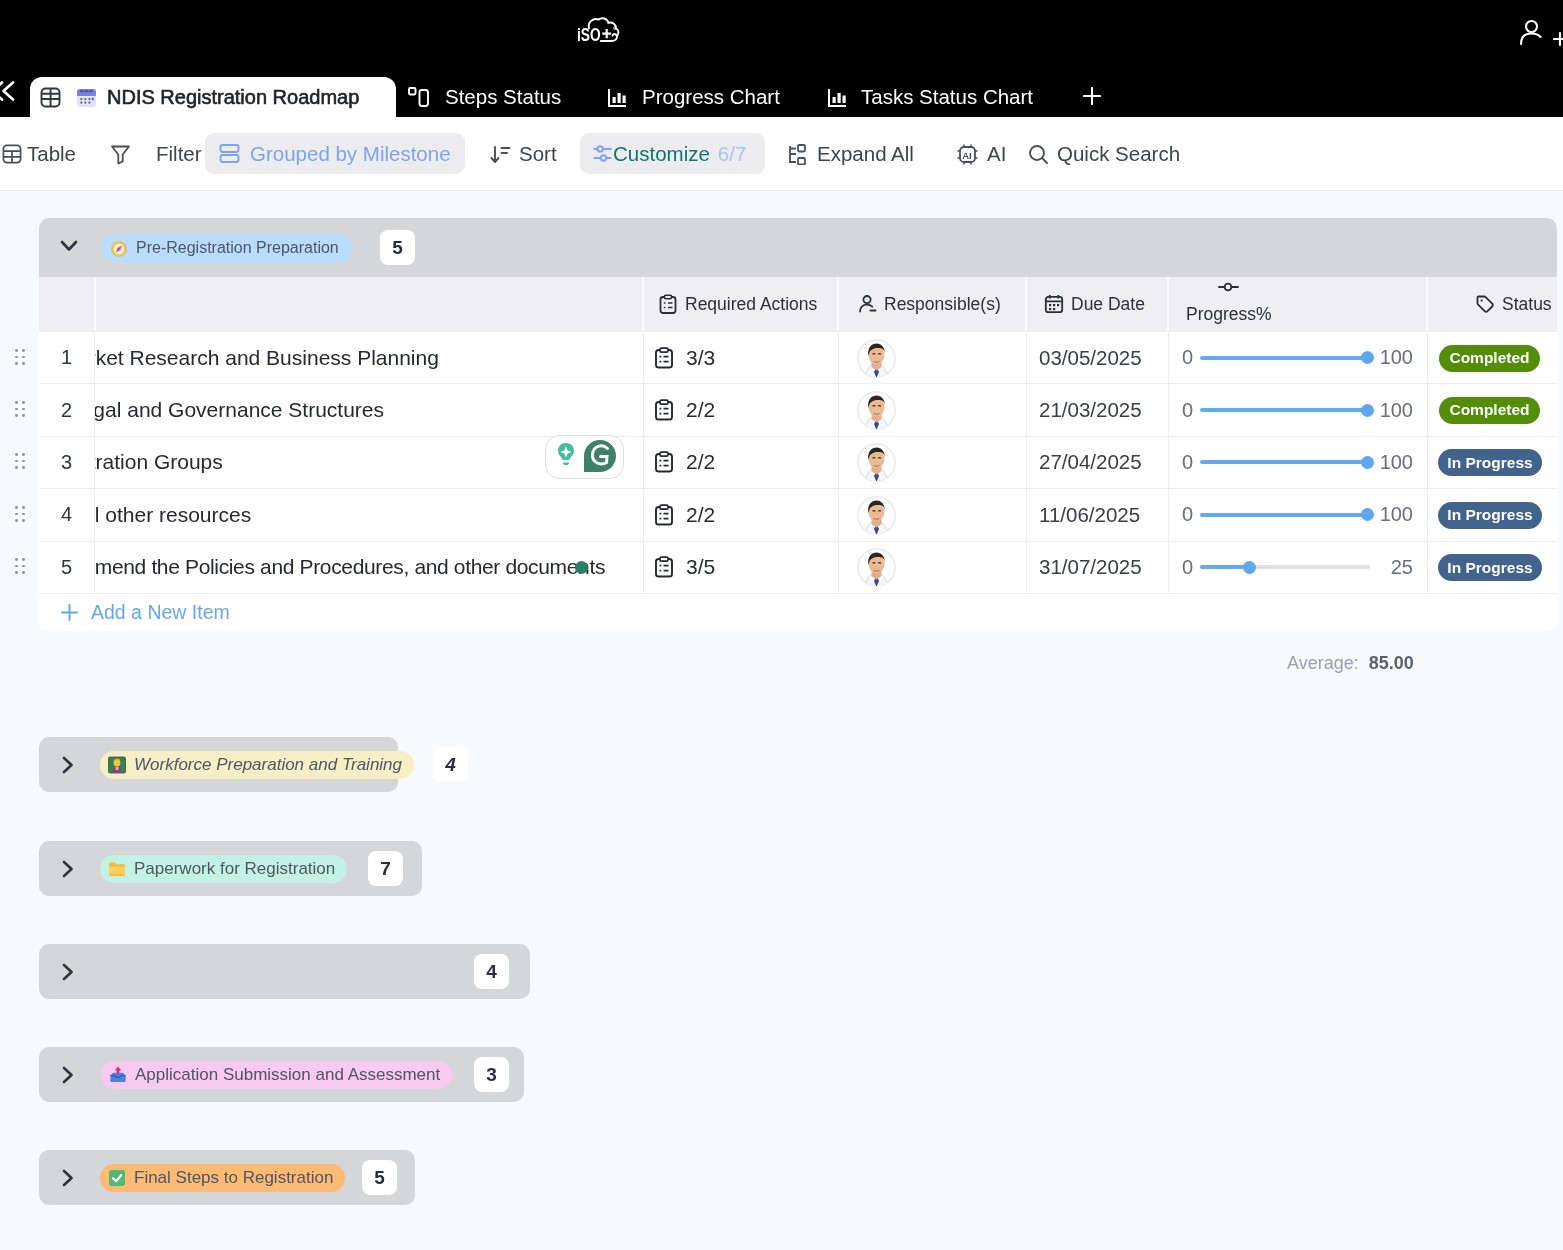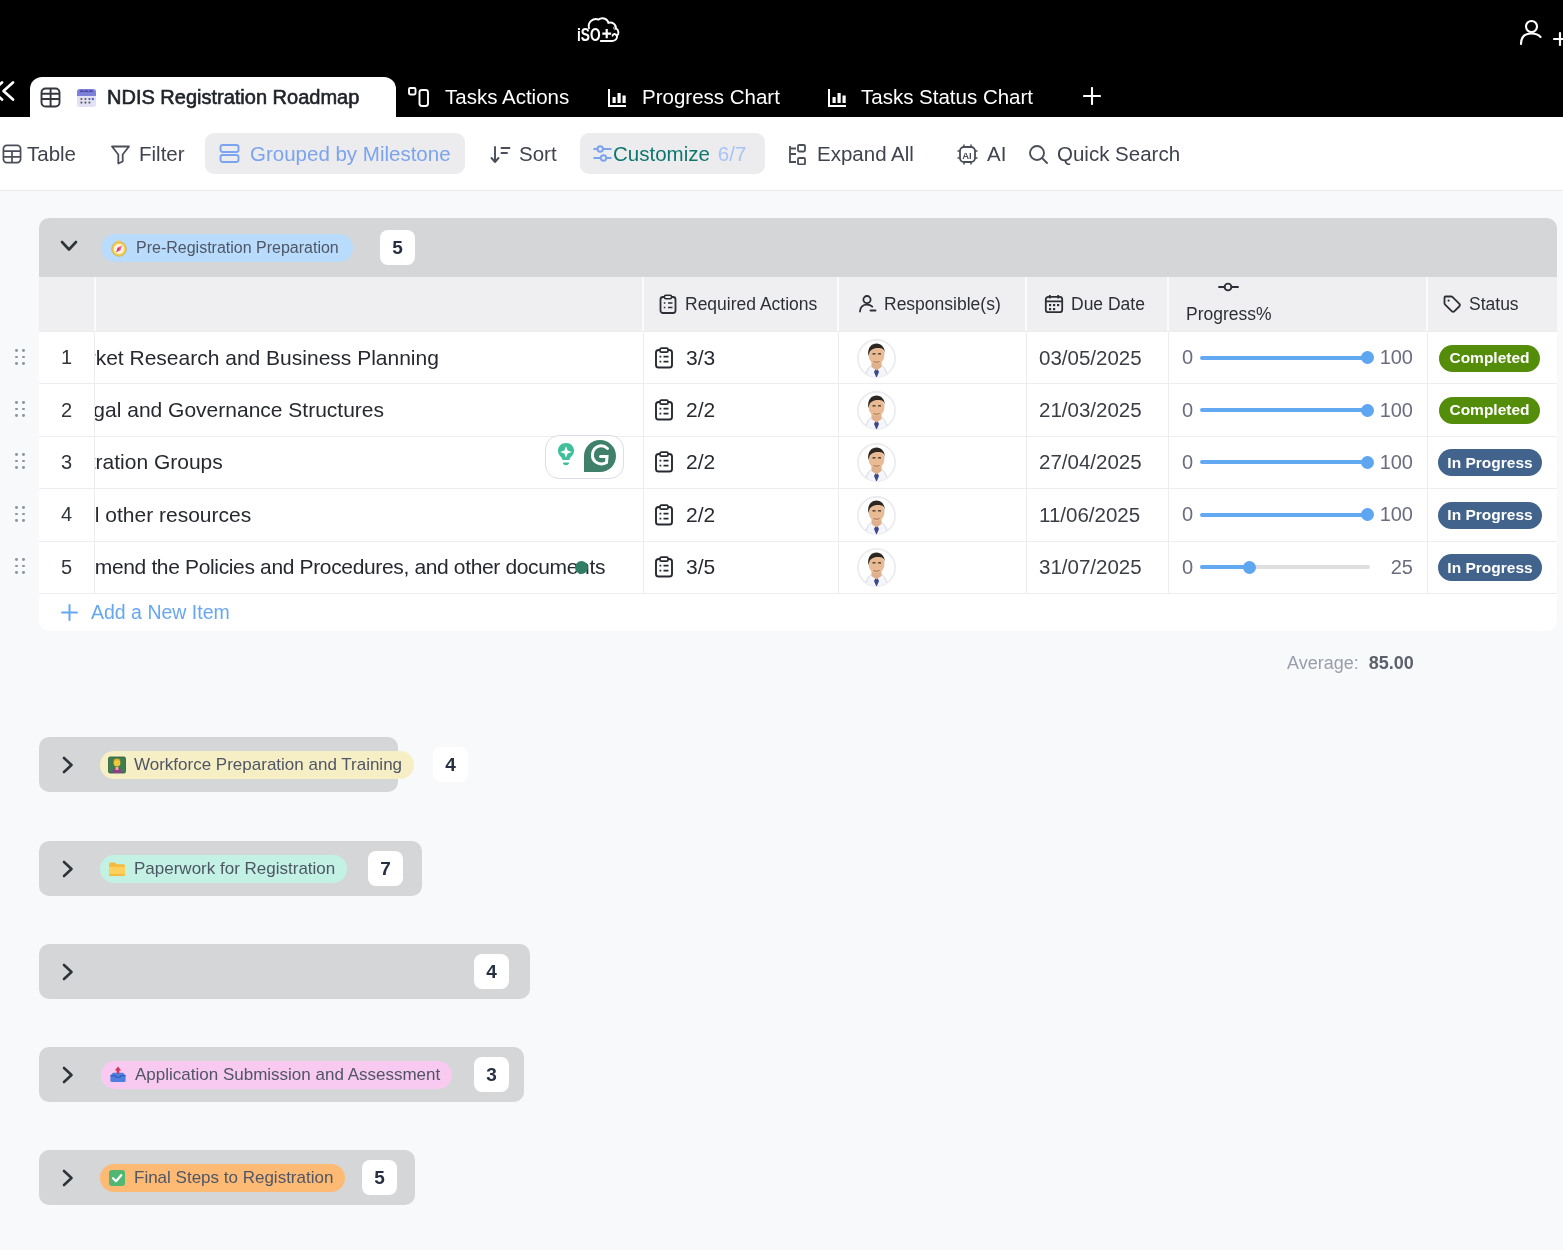--- a/index.html
+++ b/index.html
@@ -115,21 +115,21 @@
         <circle cx="16.8" cy="13" r="1.3" fill="#4d6ef2"></circle>
       </svg>
       <span style="margin-left:10px; font-size:20px; font-weight:400; -webkit-text-stroke:0.6px #20242a; color:#20242a;">NDIS Registration Roadmap</span>
     </div>
 
     <div class="tab" style="left:408px;">
       <svg width="21" height="20" viewBox="0 0 21 20">
         <rect x="1" y="1" width="6.5" height="6.5" rx="1.2" fill="none" stroke="#fff" stroke-width="1.9"></rect>
         <rect x="11.5" y="3" width="8.5" height="16" rx="2.4" fill="none" stroke="#fff" stroke-width="1.9"></rect>
       </svg>
-      <span style="margin-left:16px;">Tasks Actions</span>
+      <span style="margin-left:16px;">Steps Status</span>
     </div>
     <div class="tab" style="left:607px;">
       <svg width="21" height="21" viewBox="0 0 21 21">
         <path d="M2 2 v17 h17" fill="none" stroke="#fff" stroke-width="2"></path>
         <rect x="5.5" y="10" width="3.2" height="6" fill="#fff"></rect>
         <rect x="10.5" y="6" width="3.2" height="10" fill="#fff"></rect>
         <rect x="15.5" y="8.5" width="3.2" height="7.5" fill="#fff"></rect>
       </svg>
       <span style="margin-left:14px;">Progress Chart</span>
     </div>
@@ -152,21 +152,21 @@
       <svg width="20" height="20" viewBox="0 0 21 21">
           <rect x="1.5" y="1.5" width="18" height="18" rx="3.5" fill="none" stroke="#4a4e58" stroke-width="1.8"></rect>
           <path d="M1.5 7.5 h18 M1.5 13.5 h18 M10.5 7.5 v12" stroke="#4a4e58" stroke-width="1.8" fill="none"></path>
         </svg>
       <span style="margin-left:5px;">Table</span>
     </div>
     <div class="tbtn" style="left:110px;">
       <svg width="21" height="21" viewBox="0 0 21 21">
           <path d="M2 2.5 h17 L12.7 10.5 v7 l-4.4 2 v-9 Z" fill="none" stroke="#4a4e58" stroke-width="1.8" stroke-linejoin="round"></path>
         </svg>
-      <span style="margin-left:8px;">Filter</span>
+      <span style="margin-left:25px;">Filter</span>
     </div>
     <div class="tpill" style="left:205px; width:260px;">
       <svg style="margin-left:14px;" width="21" height="21" viewBox="0 0 21 21">
         <rect x="1.5" y="2" width="18" height="7" rx="2.2" fill="none" stroke="#7ca3ef" stroke-width="1.9"></rect>
         <rect x="1.5" y="12" width="18" height="7" rx="2.2" fill="none" stroke="#7ca3ef" stroke-width="1.9"></rect>
       </svg>
       <span style="margin-left:10px; font-size:20.5px; color:#7ba3ef;">Grouped by Milestone</span>
     </div>
     <div class="tbtn" style="left:489px;">
       <svg width="22" height="21" viewBox="0 0 22 21">
@@ -270,21 +270,21 @@
           </svg>
         <span>Due Date</span>
       </div>
       <div class="chitem" style="left:1147px;flex-direction:column;">
         <svg width="21" height="20" viewBox="0 0 21 20">
             <path d="M1 10 h5.5 M13.5 10 h6.5" stroke="#2c3036" stroke-width="1.9" stroke-linecap="round"></path>
             <circle cx="10" cy="10" r="3.4" fill="none" stroke="#2c3036" stroke-width="1.9"></circle>
           </svg>
         <span>Progress%</span>
       </div>
-      <div class="chitem" style="left:1403px;">
+      <div class="chitem" style="left:1436px;">
         <svg width="20" height="20" viewBox="0 0 20 20">
             <path d="M2.5 9.2 V3.5 a1 1 0 0 1 1 -1 h5.7 a2 2 0 0 1 1.4 0.6 l6.6 6.6 a2 2 0 0 1 0 2.8 l-4.7 4.7 a2 2 0 0 1 -2.8 0 l-6.6 -6.6 a2 2 0 0 1 -0.6 -1.4 Z" fill="none" stroke="#2c3036" stroke-width="1.8"></path>
             <circle cx="6.6" cy="6.6" r="1.1" fill="#2c3036"></circle>
           </svg>
         <span>Status</span>
       </div>
     </div>
 
     <div class="row">
       <div class="vsep" style="left:55px;"></div>
@@ -507,21 +507,21 @@
     </div>
   <div class="handle" style="top:557px;">
       <i style="left:1px;top:1px;"></i>
       <i style="left:8px;top:1px;"></i>
       <i style="left:1px;top:7.5px;"></i>
       <i style="left:8px;top:7.5px;"></i>
       <i style="left:1px;top:14px;"></i>
       <i style="left:8px;top:14px;"></i>
     </div>
 
-  <div class="cbar" style="top:737px; width:359px;">
+  <div class="cbar" style="top:737px; width:359px;font-style:italic;">
     <svg class="abs" style="left:23px; top:19px;" width="12" height="18" viewBox="0 0 12 18">
         <path class="chev" d="M2 2 L9.5 9 L2 16"></path>
       </svg>
     <div class="gpill" style="left:61px; top:13.5px; background:#f6efc5;">
       <span style="margin-left:8px; display:inline-flex;">
         <svg width="18" height="18" viewBox="0 0 18 18">
           <rect x="0.5" y="1" width="17" height="16" rx="1.5" fill="#3e7d4f"></rect>
           <rect x="0.5" y="1" width="17" height="16" rx="1.5" fill="none" stroke="#2c5c38" stroke-width="0.8"></rect>
           <circle cx="9" cy="7" r="3.4" fill="#f3c73c"></circle>
           <path d="M5.6 6 a3.4 3.4 0 0 1 6.8 0 l-1.2 -1.8 h-4.4 Z" fill="#e7a922"></path>

